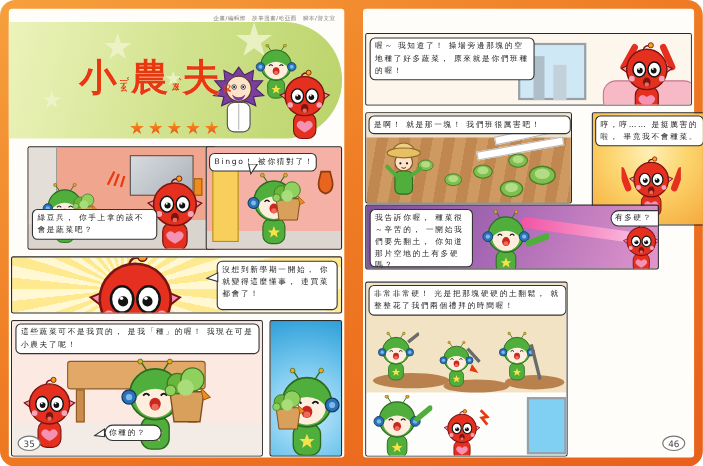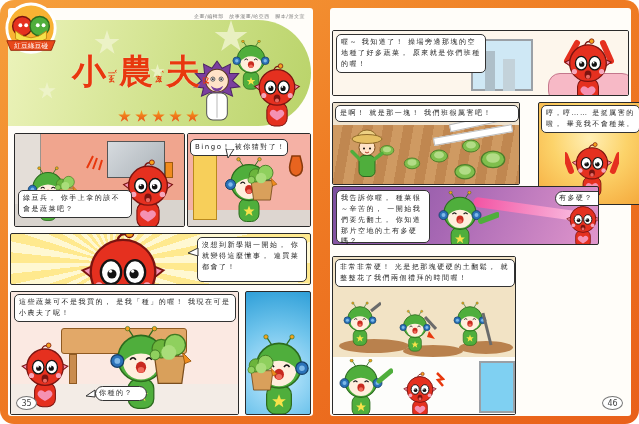--- a/index.html
+++ b/index.html
@@ -160,36 +160,22 @@
           <use href="#sym-green"></use>
         </svg>
       <svg style="position:absolute;left:0px;top:26px;width:52px;height:62px">
           <use href="#sym-prof"></use>
         </svg>
       <svg style="position:absolute;left:58px;top:28px;width:56px;height:66px">
           <use href="#sym-red"></use>
         </svg>
     </div>
 
-    <div class="logo">
-      <svg viewBox="0 0 60 60" style="width:58px;height:58px">
-        <circle cx="30" cy="27" r="25" fill="#f9b233" stroke="#fff" stroke-width="3"></circle>
-        <circle cx="21" cy="25" r="10" fill="#e5301f" stroke="#7a1410" stroke-width="1.5"></circle>
-        <circle cx="39" cy="25" r="10" fill="#4fae3c" stroke="#2c6b1e" stroke-width="1.5"></circle>
-        <circle cx="19" cy="24" r="2" fill="#fff"></circle>
-          <circle cx="25" cy="24" r="2" fill="#fff"></circle>
-        <circle cx="37" cy="24" r="2" fill="#fff"></circle>
-          <circle cx="43" cy="24" r="2" fill="#fff"></circle>
-        <path d="M14 30 q16 14 32 0 v8 q-16 10 -32 0 z" fill="#f5e04a" stroke="#c88a12"></path>
-        <path d="M5 40 h50 l-4 10 h-42 z" fill="#e8481a" stroke="#9c2a0c"></path>
-        <text x="30" y="48" text-anchor="middle" font-size="7" fill="#fff">紅豆綠豆碰</text>
-      </svg>
-    </div>
-
-    <div class="panel" style="left:6px;top:125px;width:171px;height:94px">
+
+    <div class="panel" style="left:17px;top:125px;width:171px;height:94px">
       <div class="lay" style="inset:0;background:#f0a58e"></div>
       <div class="lay" style="left:0;bottom:0;width:100%;height:26px;background:#d9d4ce"></div>
       <div class="lay" style="left:0;top:0;width:26px;height:70px;background:#e4ded8;border-right:1px solid #9a948e"></div>
       <div class="lay" style="left:92px;top:7px;width:58px;height:37px;background:linear-gradient(135deg,#d7dbdf,#aab2b8);border:1.5px solid #555"></div>
       <svg class="lay" style="left:70px;top:18px;width:20px;height:20px">
         <path d="M2 16 L8 4 M8 17 L12 6 M14 18 L17 8" stroke="#e8380d" stroke-width="2" fill="none"></path>
       </svg>
       <div class="lay" style="left:150px;top:28px;width:8px;height:16px;background:#f08c1e;border:1px solid #9c5a10"></div>
       <svg class="lay" style="left:12px;top:32px;width:42px;height:56px">
           <use href="#sym-green"></use>

